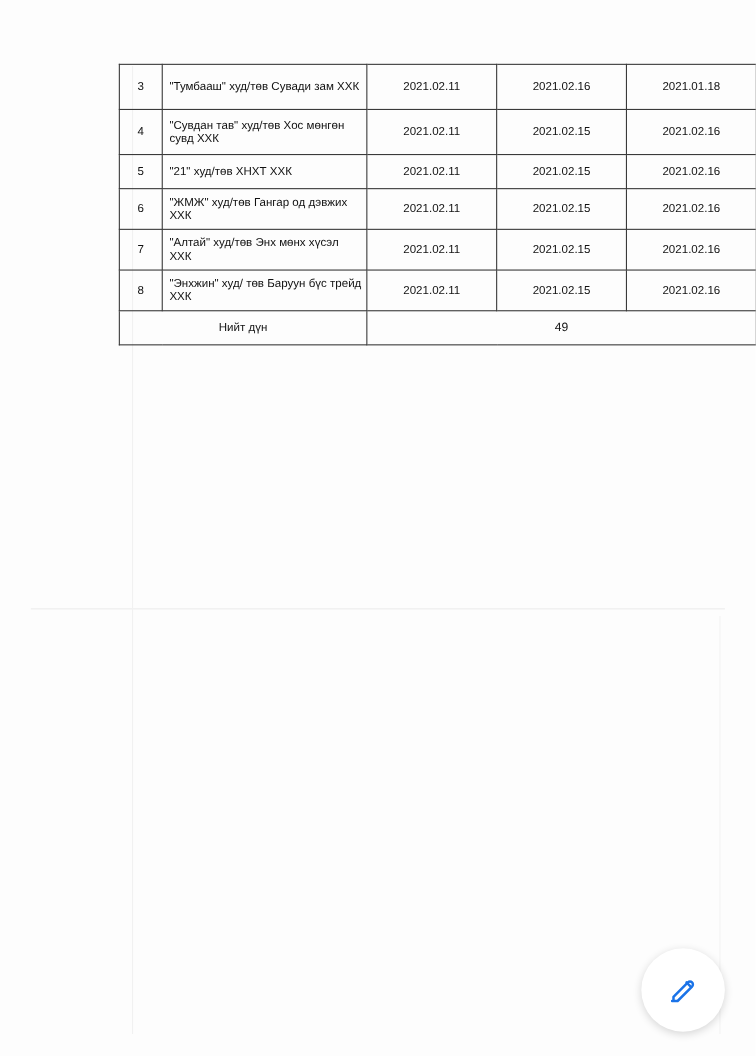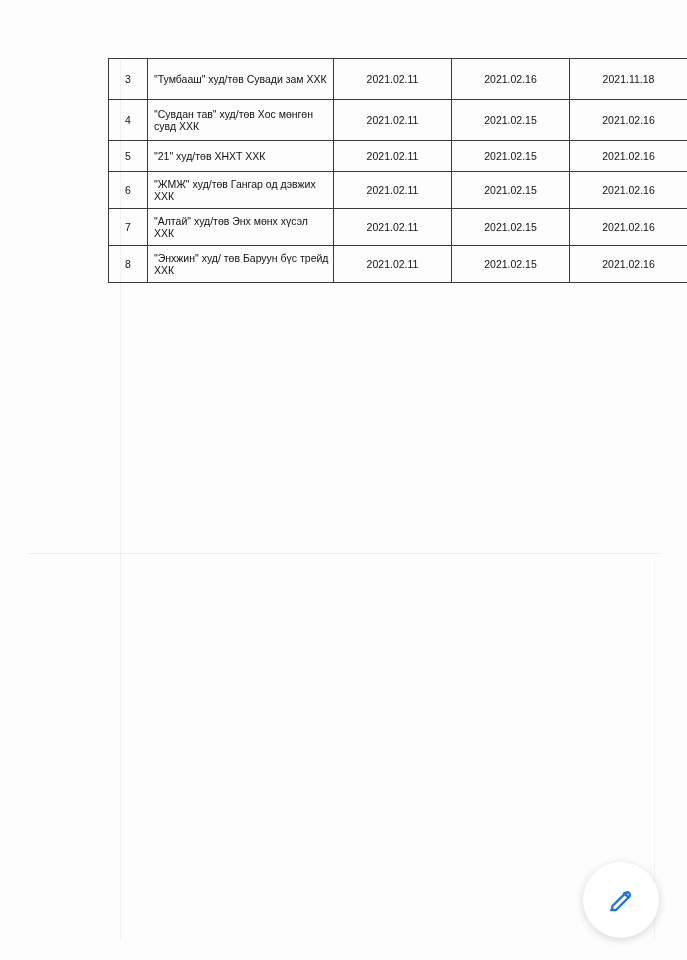--- a/index.html
+++ b/index.html
@@ -129,21 +129,21 @@
 
   <div class="doc-table-wrap">
     <table class="doc-table">
       <tbody>
 
         <tr class="row-h-3">
           <td class="col-no">3</td>
           <td class="col-name">"Тумбааш" худ/төв  Сувади зам ХХК</td>
           <td class="col-date">2021.02.11</td>
           <td class="col-date">2021.02.16</td>
-          <td class="col-date">2021.11.18</td>
+          <td class="col-date">2021.01.18</td>
         </tr>
 
         <tr class="row-h-3">
           <td class="col-no">4</td>
           <td class="col-name">"Сувдан тав" худ/төв  Хос мөнгөн сувд ХХК</td>
           <td class="col-date">2021.02.11</td>
           <td class="col-date">2021.02.15</td>
           <td class="col-date">2021.02.16</td>
         </tr>
 
@@ -172,20 +172,24 @@
         </tr>
 
         <tr class="row-h-2">
           <td class="col-no">8</td>
           <td class="col-name">"Энхжин" худ/ төв Баруун бүс трейд ХХК</td>
           <td class="col-date">2021.02.11</td>
           <td class="col-date">2021.02.15</td>
           <td class="col-date">2021.02.16</td>
         </tr>
 
+        <tr class="row-h-1">
+          <td class="total-label" colspan="2">Нийт дүн</td>
+          <td class="total-value" colspan="3">49</td>
+        </tr>
 
       </tbody>
     </table>
   </div>
 
   <button class="fab">
     <span>
       <svg viewBox="0 0 24 24" fill="none" stroke="#1a73e8" stroke-width="1.8" stroke-linecap="round" stroke-linejoin="round">
         <path d="M4 20h4l10.5-10.5a2.1 2.1 0 0 0-3-3L5 17v3z"></path>
         <path d="M14.5 6.5l3 3"></path>

